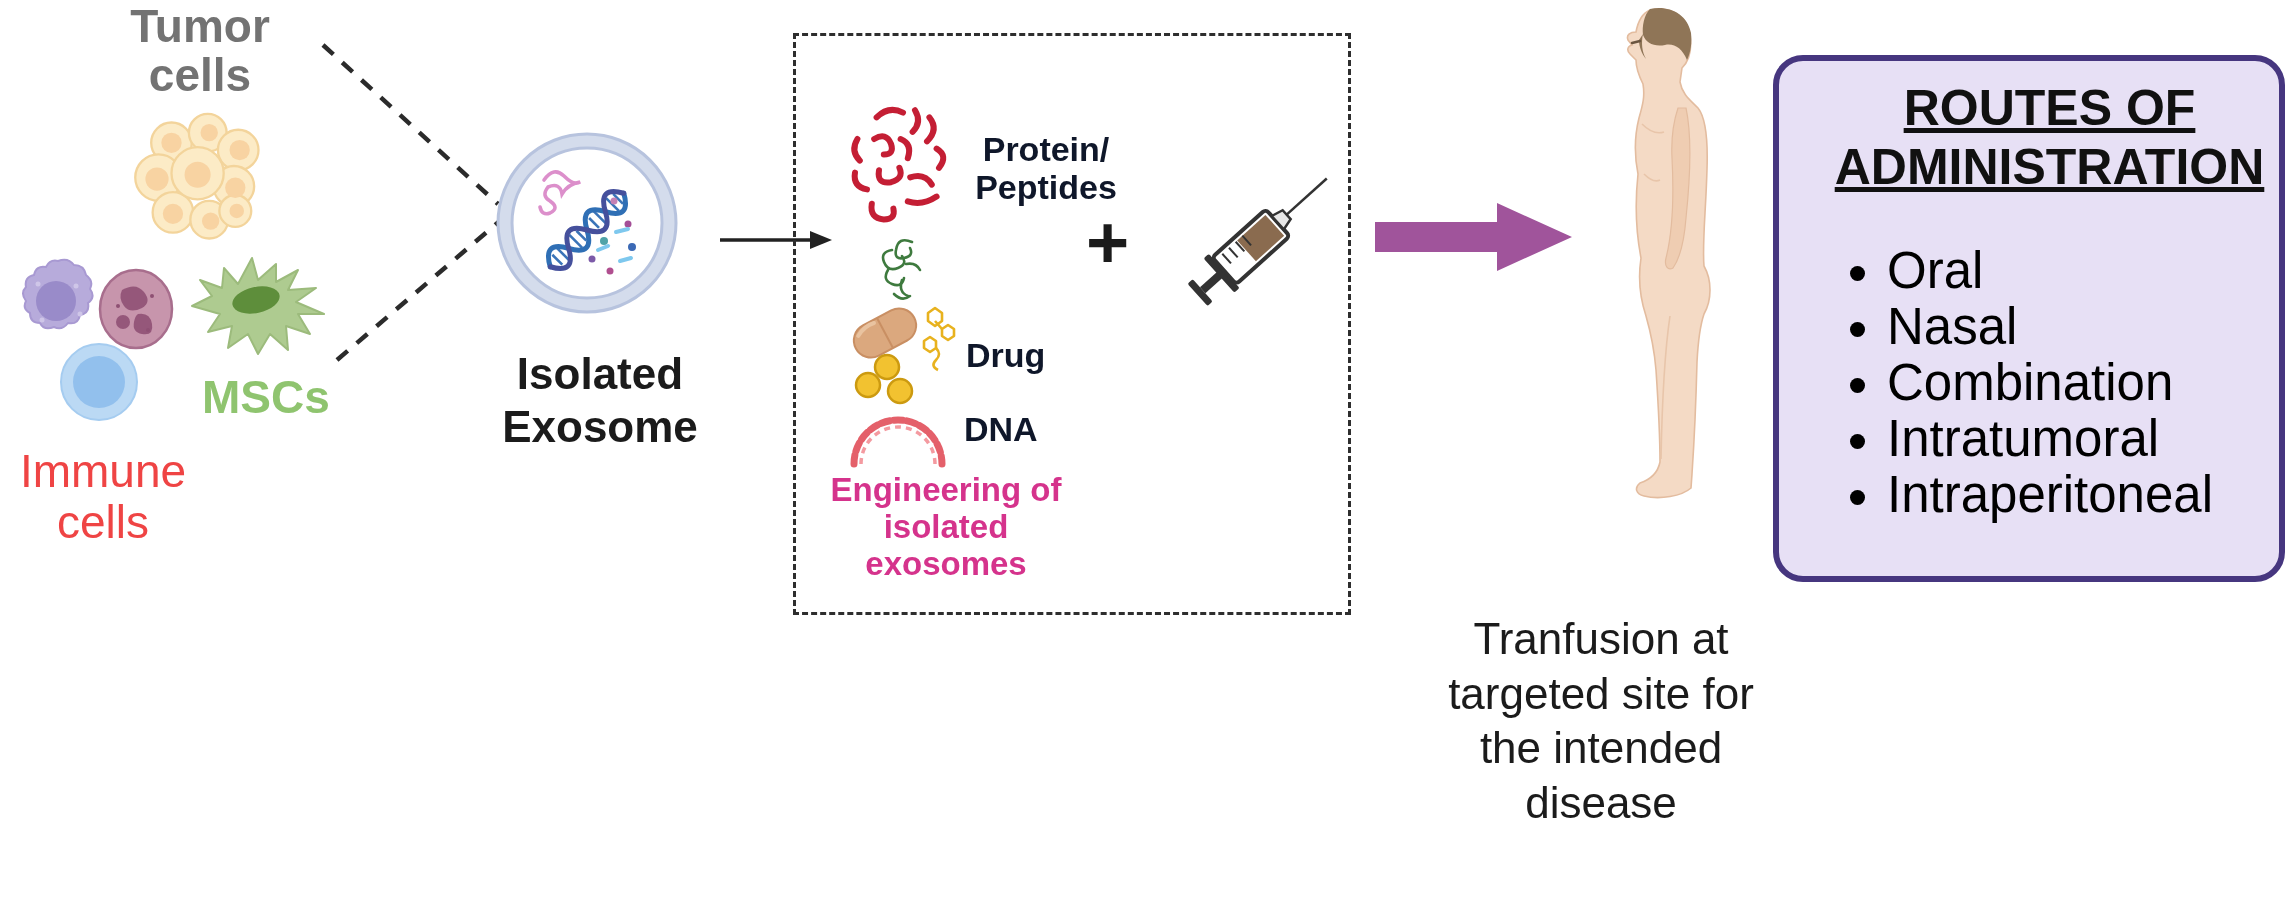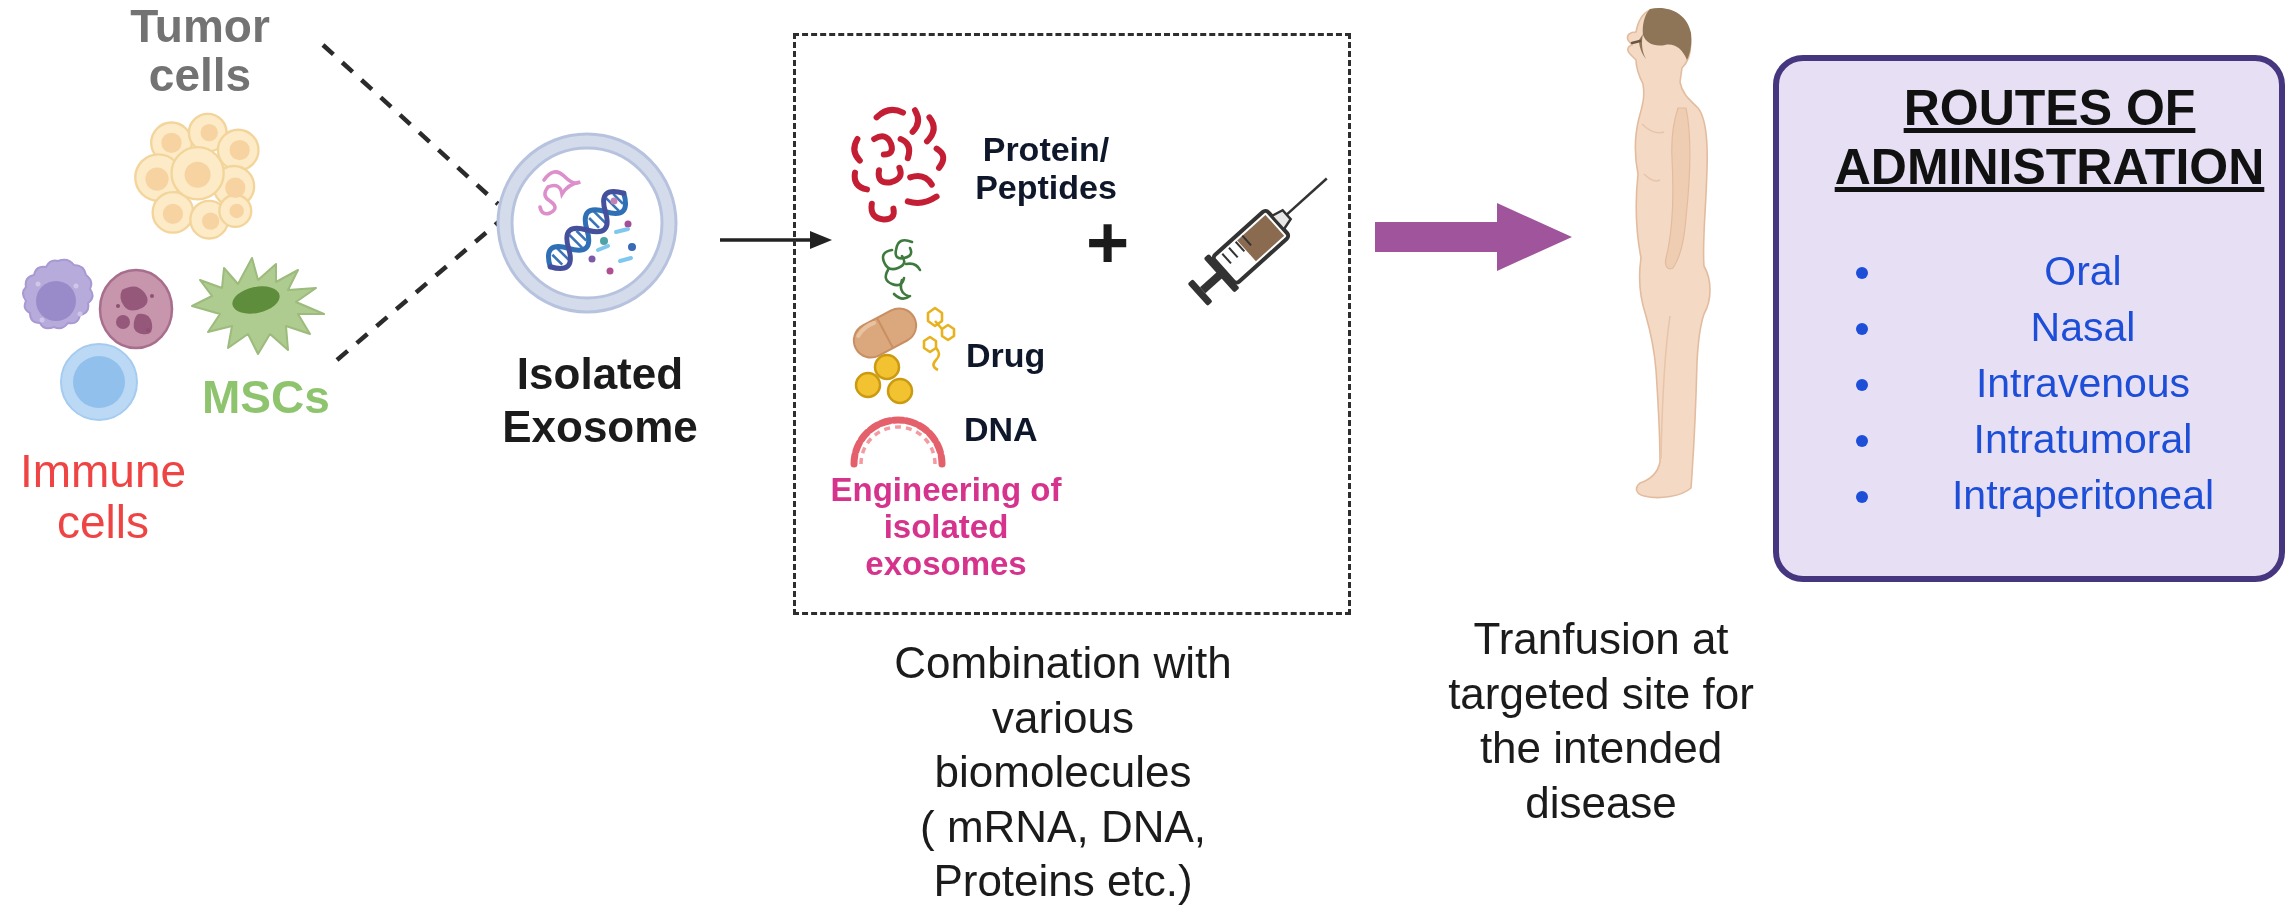--- a/index.html
+++ b/index.html
@@ -20,21 +20,21 @@
   .caption{color:#1b1b1b;font-size:44px;line-height:1.24;}
   .dashed-box{border:3px dashed #2e2e2e;background:transparent;}
   .routes-box{
     background:#E7E0F5;border:6px solid #46367F;border-radius:30px;box-sizing:border-box;
   }
   .routes-title{
     font-size:50px;font-weight:bold;text-decoration:underline;line-height:1.18;
     text-align:center;color:#111;
   }
   .routes-list{margin:0;padding:0 0 0 108px;list-style:disc;color:#111;}
-  .routes-list li{font-size:41px;line-height:56px;color:#1d4ed8;text-align:center;}
+  .routes-list li{font-size:51px;line-height:56px;color:#000000;}
 </style>
 </head>
 <body>
 
 <div id="canvas">
 
   <div class="abs ctr pre lbl-tumor" style="left:200px;top:2px;">Tumor
 cells</div>
   <div class="abs ctr pre lbl-immune" style="left:103px;top:446px;">Immune
 cells</div>
@@ -213,25 +213,20 @@
         <line x1="50" y1="87" x2="50" y2="100"></line>
         <line x1="59" y1="87" x2="59" y2="100"></line>
         <line x1="68" y1="87" x2="68" y2="100"></line>
         <line x1="77" y1="87" x2="77" y2="100"></line>
       </g>
       <polygon points="112,92 124,95 124,107 112,110" fill="#e8e8e8" stroke="#333" stroke-width="2.5"></polygon>
       <line x1="124" y1="101" x2="178" y2="101" stroke="#333" stroke-width="2.5"></line>
     </g>
   </svg>
 
-  <div class="abs ctr pre caption" style="left:1063px;top:636px;">Combination with
-various
-biomolecules
-( mRNA, DNA,
-Proteins etc.)</div>
 
   <svg class="abs" style="left:1375px;top:200px;" width="200" height="75" viewBox="0 0 200 75">
     <polygon points="0,22 122,22 122,3 197,37 122,71 122,52 0,52" fill="#A0549B"></polygon>
   </svg>
 
   <svg class="abs" style="left:1598px;top:4px;" width="120" height="505" viewBox="0 0 120 505">
     <path d="M52,6 C70,2 88,10 92,30 C94,44 92,56 84,64 L82,78 C84,90 92,96 100,104 C108,114 110,136 109,165 C108,205 104,240 106,262 C114,276 114,296 106,310 C102,322 100,338 99,358 C98,398 96,440 94,470 L93,484 C84,492 62,496 46,492 C38,490 36,484 42,479 C54,475 60,468 62,458 C62,428 60,396 58,366 C56,342 52,326 48,312 C42,294 40,274 43,254 C38,228 37,198 40,170 C36,150 37,130 41,114 C45,100 47,92 45,80 C41,72 38,64 38,56 L32,50 C28,46 30,42 34,41 L30,36 C28,31 32,28 38,28 C40,17 45,9 52,6 Z" fill="#F4DAC5" stroke="#E3BC9F" stroke-width="1.6"></path>
     <path d="M88,104 C94,132 92,176 88,214 C86,240 82,254 75,264 C70,267 66,262 68,254 C74,230 76,192 74,154 C73,134 76,116 80,104 Z" fill="#EFCDB2" stroke="#E3BC9F" stroke-width="1.2"></path>
     <g fill="none" stroke="#E8C5AA" stroke-width="1.6">
       <path d="M44,120 C52,128 60,130 66,128"></path>
@@ -247,19 +242,19 @@
 targeted site for
 the intended
 disease</div>
 
   <div class="abs routes-box" style="left:1773px;top:55px;width:512px;height:527px;">
     <div class="pre routes-title" style="margin-top:18px;padding-left:41px;">ROUTES OF
 ADMINISTRATION</div>
     <ul class="routes-list" style="margin-top:46px;">
       <li>Oral</li>
       <li>Nasal</li>
-      <li>Intravenous</li>
+      <li>Combination</li>
       <li>Intratumoral</li>
       <li>Intraperitoneal</li>
     </ul>
   </div>
 
 </div>
 
 </body></html>

